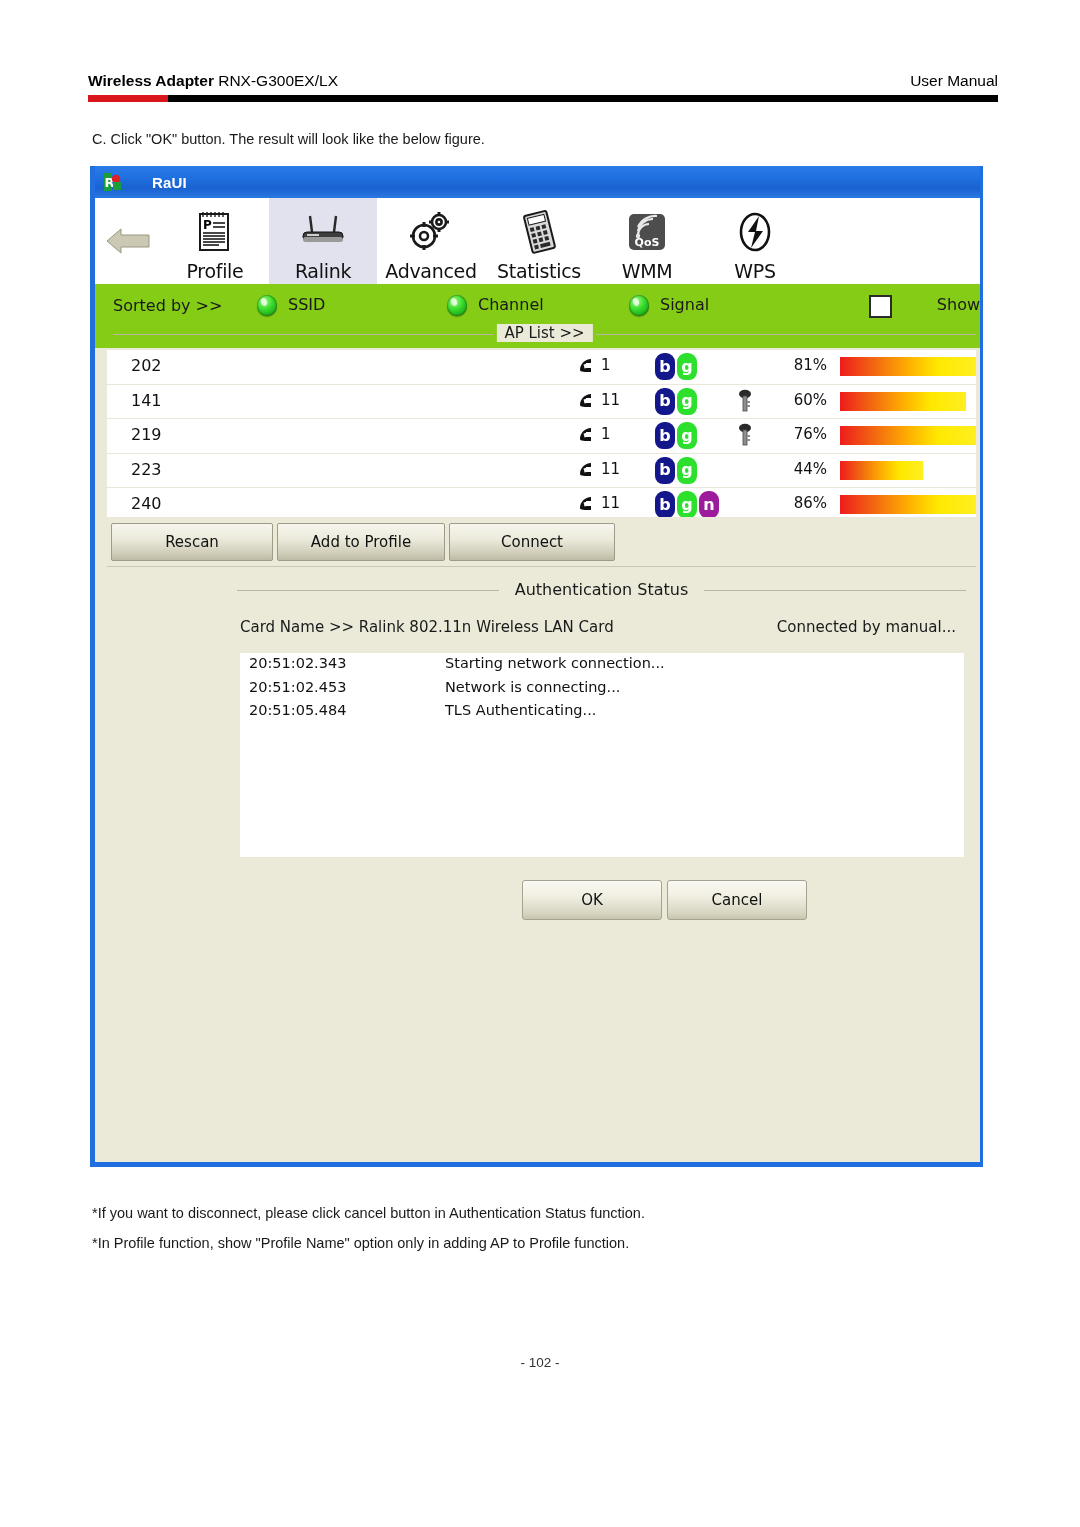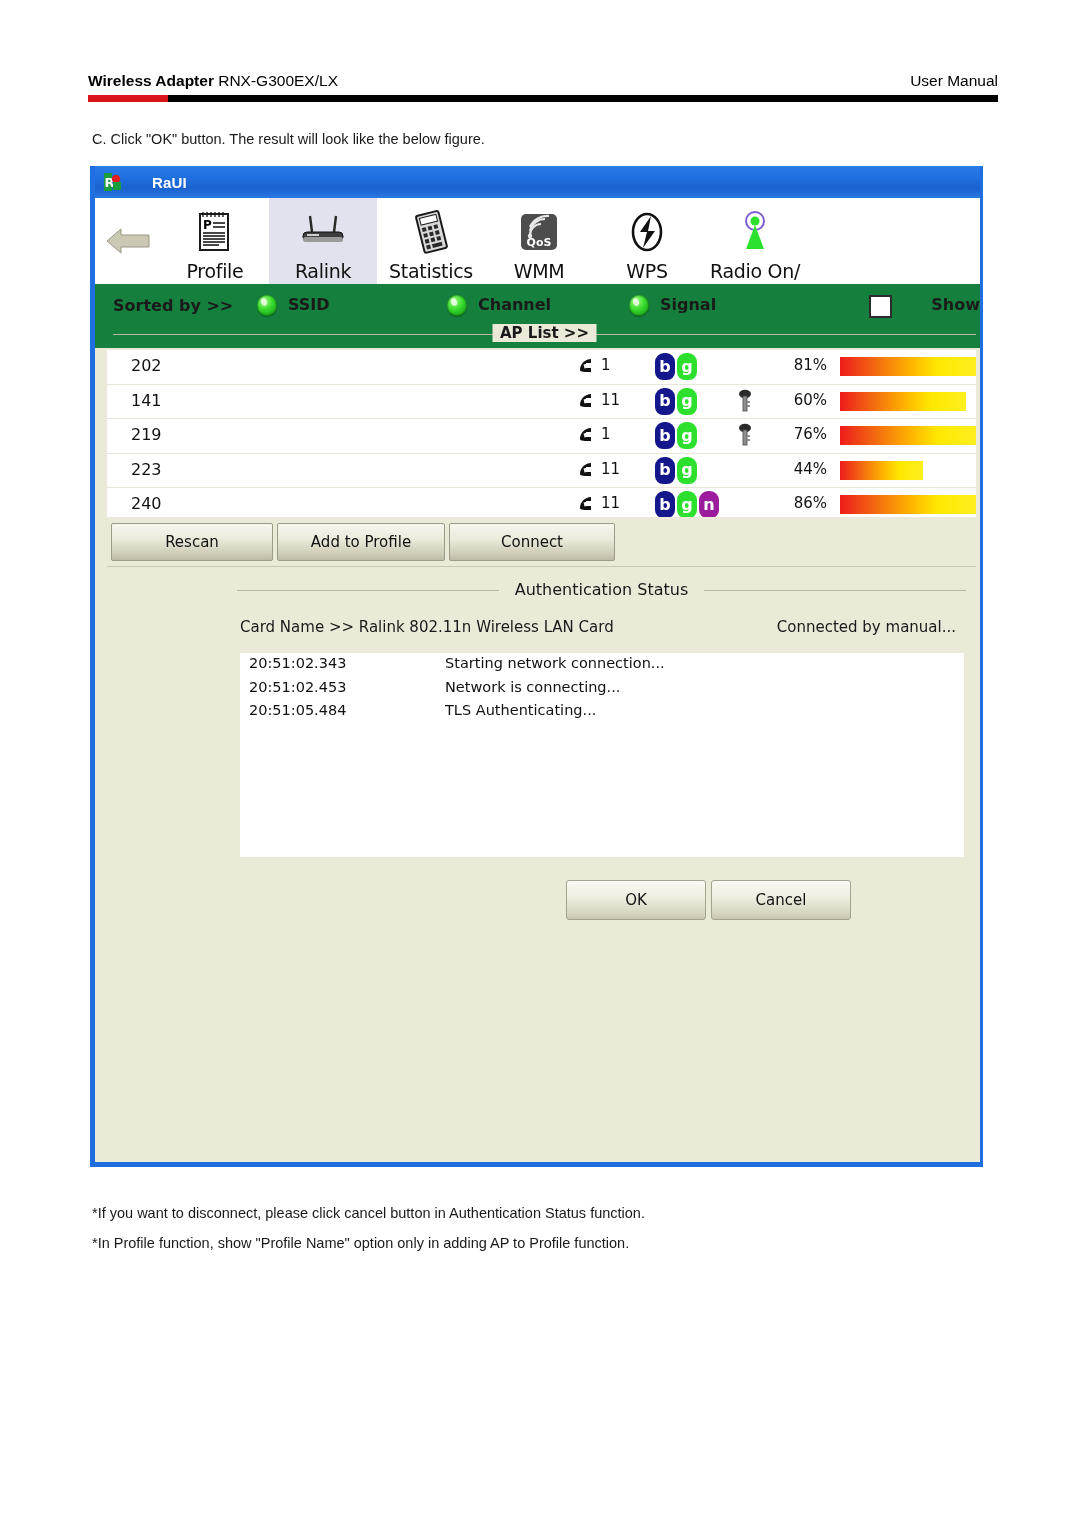--- a/index.html
+++ b/index.html
@@ -35,21 +35,21 @@
   .toolbar{position:absolute;left:0;top:32px;width:100%;height:86px;background:#ffffff;
            display:flex;align-items:stretch;overflow:hidden;}
   .tb-back{width:66px;display:flex;align-items:center;justify-content:center;}
   .tb-item{width:108px;display:flex;flex-direction:column;align-items:center;justify-content:flex-end;
            padding-bottom:2px;box-sizing:border-box;}
   .tb-item.active{background:#e2e2ef;}
   .tb-ico{height:56px;display:flex;align-items:center;justify-content:center;}
   .tb-label{font-size:19px;color:#111;font-family:"DejaVu Sans",sans-serif;letter-spacing:-0.3px;white-space:nowrap;}
 
   
-  .sortbar{position:absolute;left:0;top:118px;width:100%;height:64px;background:#15803d;font-weight:bold;}
+  .sortbar{position:absolute;left:0;top:118px;width:100%;height:64px;background:#84cc16;}
   .sort-label{position:absolute;left:18px;top:12px;font-size:16px;color:#1a1a1a;font-family:"DejaVu Sans",sans-serif;}
   .radio{position:absolute;top:11px;width:20px;height:21px;border-radius:50%;
      background:radial-gradient(circle at 35% 28%,#9cff7a 0%,#36d92c 45%,#0f8a10 100%);
      box-shadow:inset 0 0 2px #063d05, 0 1px 1px rgba(0,0,0,.35);}
   .radio::after{content:"";position:absolute;left:4px;top:3px;width:6px;height:8px;border-radius:50%;
      background:rgba(255,255,255,.75);transform:rotate(-20deg);}
   .rlabel{position:absolute;top:11px;font-size:16px;color:#1a1a1a;font-family:"DejaVu Sans",sans-serif;}
   .chk{position:absolute;right:88px;top:11px;width:19px;height:19px;background:#fff;border:2px solid #2b2b2b;}
   .chk-label{position:absolute;right:0px;top:11px;font-size:16px;color:#1a1a1a;font-family:"DejaVu Sans",sans-serif;white-space:nowrap;}
   .aplist-row{position:absolute;left:18px;top:40px;right:4px;height:20px;}
@@ -95,21 +95,21 @@
   .connstate{position:absolute;right:20px;top:48px;font-size:15px;color:#1a1a1a;font-family:"DejaVu Sans",sans-serif;}
   .logbox{position:absolute;left:133px;top:83px;width:724px;height:204px;background:#fff;}
   .logrow{position:relative;height:23.5px;}
   .logtime{position:absolute;left:9px;top:2px;font-size:14.5px;color:#111;font-family:"DejaVu Sans",sans-serif;}
   .logmsg{position:absolute;left:205px;top:2px;font-size:14.5px;color:#111;font-family:"DejaVu Sans",sans-serif;}
   .okrow{position:absolute;left:0;top:310px;width:100%;height:46px;}
   .bigbtn{position:absolute;top:0;height:40px;
     background:linear-gradient(to bottom,#faf9f2 0%,#f1efe2 40%,#d8d5c1 84%,#c7c4b0 100%);
     border:1px solid #a5a291;border-radius:3px;
     font-size:15px;color:#111;font-family:"DejaVu Sans",sans-serif;
-    display:flex;align-items:center;justify-content:center;box-sizing:border-box;margin-left:44px;}
+    display:flex;align-items:center;justify-content:center;box-sizing:border-box;}
 
   
   .note{position:absolute;left:92px;font-size:14.5px;color:#1a1a1a;}
   .pagenum{position:absolute;left:0;top:1355px;width:1080px;text-align:center;font-size:13.5px;color:#333;}
 </style>
 </head>
 <body>
 
 <div class="page">
 
@@ -178,20 +178,43 @@
             <line x1="16" y1="20" x2="14" y2="4" stroke="#2a2a2a" stroke-width="2.4"></line>
             <line x1="38" y1="20" x2="40" y2="4" stroke="#2a2a2a" stroke-width="2.4"></line>
             <rect x="7" y="20" width="40" height="9" rx="4" fill="#3d3d3d" stroke="#111" stroke-width="1"></rect>
             <rect x="7" y="25" width="40" height="5" rx="2.5" fill="#9a9a9a"></rect>
             <rect x="11" y="22" width="12" height="2" fill="#cfcfcf"></rect>
           </svg>
         </div>
         <div class="tb-label">Ralink</div>
       </div>
 
+      <div class="tb-item">
+        <div class="tb-ico">
+          <svg width="52" height="46" viewBox="0 0 52 46">
+            <g fill="none" stroke="#1a1a1a" stroke-width="2.6">
+              <circle cx="34" cy="13" r="7"></circle>
+                <circle cx="34" cy="13" r="2.6"></circle>
+              <circle cx="19" cy="27" r="11"></circle>
+                <circle cx="19" cy="27" r="4"></circle>
+            </g>
+            <g stroke="#1a1a1a" stroke-width="3">
+              <line x1="34" y1="3" x2="34" y2="7"></line>
+                <line x1="34" y1="19" x2="34" y2="23"></line>
+              <line x1="24" y1="13" x2="28" y2="13"></line>
+                <line x1="40" y1="13" x2="44" y2="13"></line>
+              <line x1="19" y1="13" x2="19" y2="18"></line>
+                <line x1="19" y1="36" x2="19" y2="41"></line>
+              <line x1="5" y1="27" x2="10" y2="27"></line>
+                <line x1="28" y1="27" x2="33" y2="27"></line>
+            </g>
+          </svg>
+        </div>
+        <div class="tb-label">Advanced</div>
+      </div>
 
       <div class="tb-item">
         <div class="tb-ico">
           <svg width="46" height="46" viewBox="0 0 46 46">
             <g transform="rotate(-14 23 23)">
               <rect x="12" y="4" width="23" height="38" rx="2" fill="#d9d9d9" stroke="#1a1a1a" stroke-width="2"></rect>
               <rect x="15" y="7" width="17" height="7" fill="#ffffff" stroke="#1a1a1a" stroke-width="1"></rect>
               <g fill="#2a2a2a">
                 <rect x="15" y="17" width="4" height="4"></rect>
                   <rect x="21" y="17" width="4" height="4"></rect>
@@ -230,30 +253,20 @@
       <div class="tb-item">
         <div class="tb-ico">
           <svg width="42" height="44" viewBox="0 0 42 44">
             <ellipse cx="21" cy="22" rx="14" ry="18" fill="none" stroke="#111" stroke-width="2.6"></ellipse>
             <path d="M25 6 L14 22 L21 22 L17 38 L29 21 L22 21 Z" fill="#111"></path>
           </svg>
         </div>
         <div class="tb-label">WPS</div>
       </div>
 
-      <div class="tb-item">
-        <div class="tb-ico">
-          <svg width="40" height="46" viewBox="0 0 40 46">
-            <circle cx="20" cy="12" r="9" fill="none" stroke="#7b5fd0" stroke-width="2"></circle>
-            <circle cx="20" cy="12" r="4.5" fill="#2ee02e"></circle>
-            <path d="M20 16 L29 40 L11 40 Z" fill="#2ee02e"></path>
-          </svg>
-        </div>
-        <div class="tb-label">Radio On/</div>
-      </div>
 
     </div>
 
     <div class="sortbar">
       <div class="sort-label">Sorted by &gt;&gt;</div>
 
       <div class="radio" style="left:162px"></div>
       <div class="rlabel" style="left:193px">SSID</div>
 
       <div class="radio" style="left:352px"></div>
@@ -403,14 +416,15 @@
       <div class="okrow">
         <div class="bigbtn" style="left:415px;width:140px">OK</div>
         <div class="bigbtn" style="left:560px;width:140px">Cancel</div>
       </div>
     </div>
 
   </div>
 
   <div class="note" style="top:1205px">*If you want to disconnect, please click cancel button in Authentication Status function.</div>
   <div class="note" style="top:1235px">*In Profile function, show "Profile Name" option only in adding AP to Profile function.</div>
+  <div class="pagenum">- 102 -</div>
 
 </div>
 
 </body></html>

